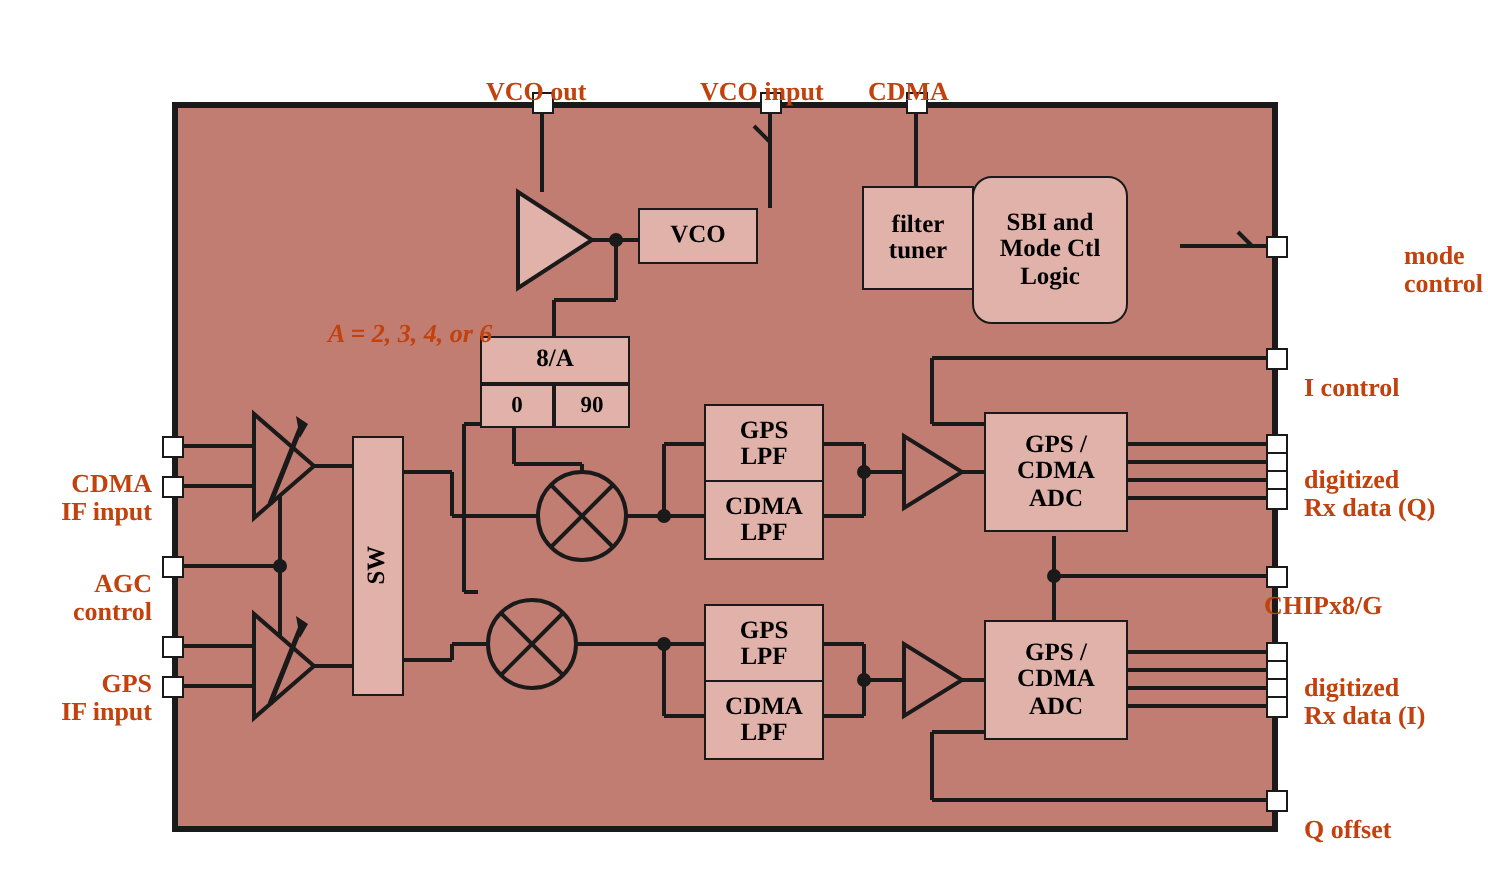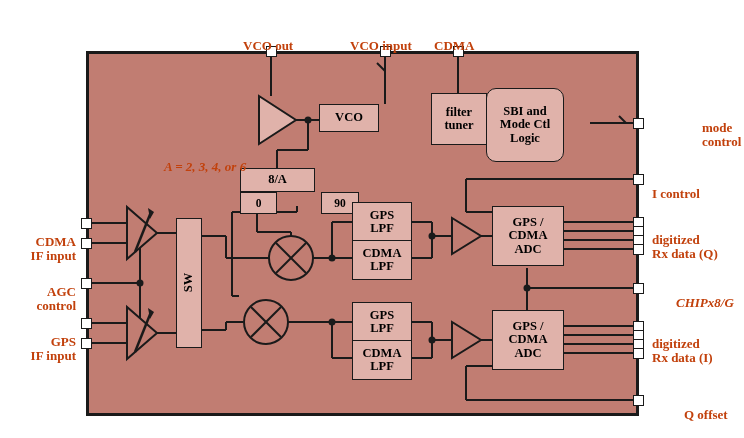--- a/index.html
+++ b/index.html
@@ -201,21 +201,21 @@
 Mode Ctl
 Logic</span>
   </div>
 
   <div class="blk" style="left:240px;top:168px;width:75px;height:24px;">
     <span>8/A</span>
   </div>
   <div class="blk" style="left:240px;top:192px;width:37px;height:22px;font-size:11.5px;">
     <span>0</span>
   </div>
-  <div class="blk" style="left:277px;top:192px;width:38px;height:22px;font-size:11.5px;margin-left:44px;">
+  <div class="blk" style="left:277px;top:192px;width:38px;height:22px;font-size:11.5px;">
     <span>90</span>
   </div>
 
   <div class="blk" style="left:176px;top:218px;width:26px;height:130px;">
     <span style="transform:rotate(-90deg);display:inline-block;">SW</span>
   </div>
 
   <div class="blk" style="left:352px;top:202px;width:60px;height:40px;white-space:pre-line;">
     <span>GPS
 LPF</span>
@@ -294,28 +294,28 @@
     <span>mode
 control</span>
   </div>
   <div class="lbl" style="left:652px;top:172px;">
     <span>I control</span>
   </div>
   <div class="lbl" style="left:652px;top:218px;">
     <span>digitized
 Rx data (Q)</span>
   </div>
-  <div class="lbl" style="left:676px;top:281px;font-style:italic;">
+  <div class="lbl" style="left:632px;top:281px;">
     <span>CHIPx8/G</span>
   </div>
   <div class="lbl" style="left:652px;top:322px;">
     <span>digitized
 Rx data (I)</span>
   </div>
-  <div class="lbl" style="left:652px;top:393px;margin-left:32px;">
+  <div class="lbl" style="left:652px;top:393px;">
     <span>Q offset</span>
   </div>
 
   <div class="lbl" style="left:164px;top:145px;font-style:italic;">
     <span>A = 2, 3, 4, or 6</span>
   </div>
 
 </div>
 
 </body></html>

